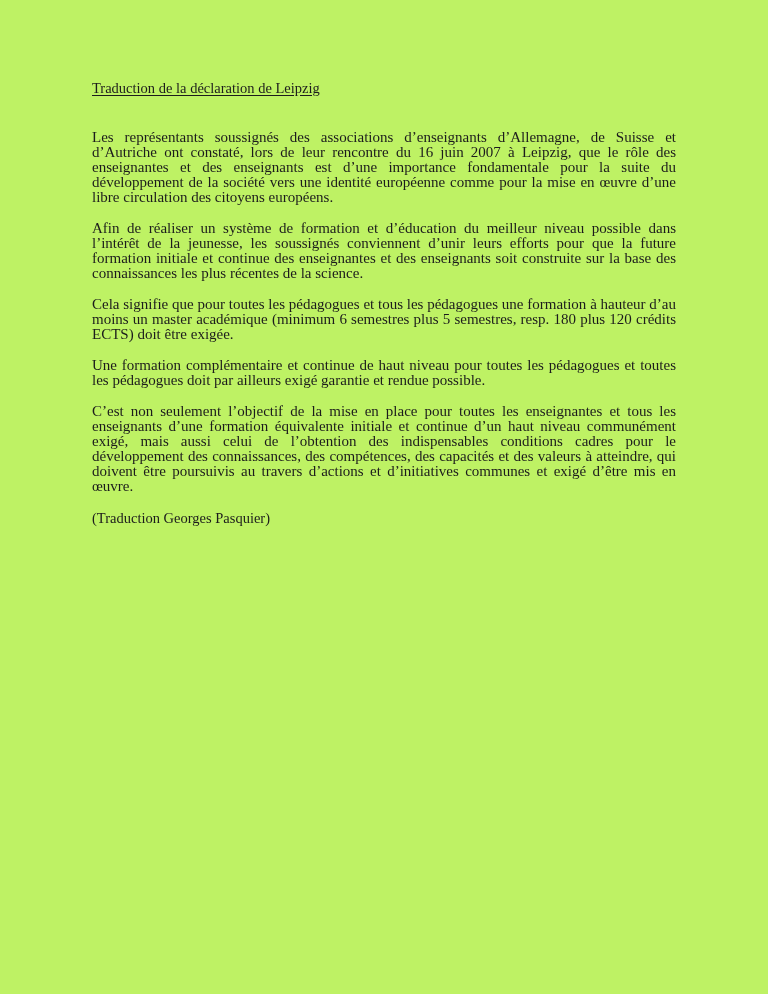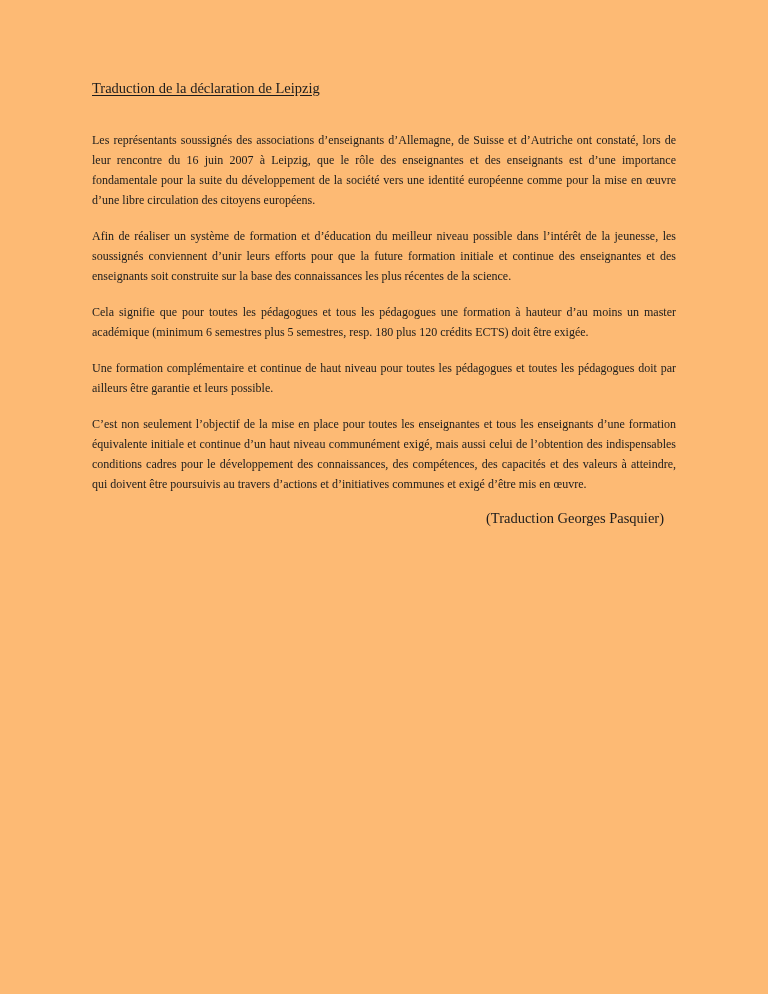--- a/index.html
+++ b/index.html
@@ -4,58 +4,58 @@
 <style>
   html, body {
     margin: 0;
     padding: 0;
     background: #ffffff;
   }
   .page {
     position: relative;
     width: 768px;
     height: 994px;
-    background: #fdba74;
+    background: #bef264;
     box-sizing: border-box;
     padding: 80px 92px 0 92px;
     font-family: "Liberation Serif", "DejaVu Serif", serif;
     color: #1c1c1c;
     overflow: hidden;
   }
   .doc-title {
     font-size: 14.5px;
     line-height: 16px;
     font-weight: normal;
     text-decoration: underline;
     text-underline-offset: 2px;
     margin: 0 0 34px 0;
   }
   .doc-paragraph {
-    font-size: 12px;
-    line-height: 20px;
+    font-size: 15px;
+    line-height: 15px;
     text-align: justify;
     margin: 0 0 16px 0;
   }
   .doc-signature {
     font-size: 14.5px;
     line-height: 16px;
-    text-align: right;
-    margin: 16px 12px 0 0;
+    text-align: left;
+    margin: 16px 4px 0 0;
   }
 </style>
 </head>
 <body>
 
 <div class="page">
   <h1 class="doc-title">Traduction de la déclaration de Leipzig</h1>
 
   <p class="doc-paragraph">Les représentants soussignés des associations d’enseignants d’Allemagne, de Suisse et d’Autriche ont constaté, lors de leur rencontre du 16 juin 2007 à Leipzig, que le rôle des enseignantes et des enseignants est d’une importance fondamentale pour la suite du développement de la société vers une identité européenne comme pour la mise en œuvre d’une libre circulation des citoyens européens.</p>
 
   <p class="doc-paragraph">Afin de réaliser un système de formation et d’éducation du meilleur niveau possible dans l’intérêt de la jeunesse, les soussignés conviennent d’unir leurs efforts pour que la future formation initiale et continue des enseignantes et des enseignants soit construite sur la base des connaissances les plus récentes de la science.</p>
 
   <p class="doc-paragraph">Cela signifie que pour toutes les pédagogues et tous les pédagogues une formation à hauteur d’au moins un master académique (minimum 6 semestres plus 5 semestres, resp. 180 plus 120 crédits ECTS) doit être exigée.</p>
 
-  <p class="doc-paragraph">Une formation complémentaire et continue de haut niveau pour toutes les pédagogues et toutes les pédagogues doit par ailleurs être garantie et leurs possible.</p>
+  <p class="doc-paragraph">Une formation complémentaire et continue de haut niveau pour toutes les pédagogues et toutes les pédagogues doit par ailleurs exigé garantie et rendue possible.</p>
 
   <p class="doc-paragraph">C’est non seulement l’objectif de la mise en place pour toutes les enseignantes et tous les enseignants d’une formation équivalente initiale et continue d’un haut niveau communément exigé, mais aussi celui de l’obtention des indispensables conditions cadres pour le développement des connaissances, des compétences, des capacités et des valeurs à atteindre, qui doivent être poursuivis au travers d’actions et d’initiatives communes et exigé d’être mis en œuvre.</p>
 
   <div class="doc-signature">(Traduction Georges Pasquier)</div>
 </div>
 
 </body></html>

